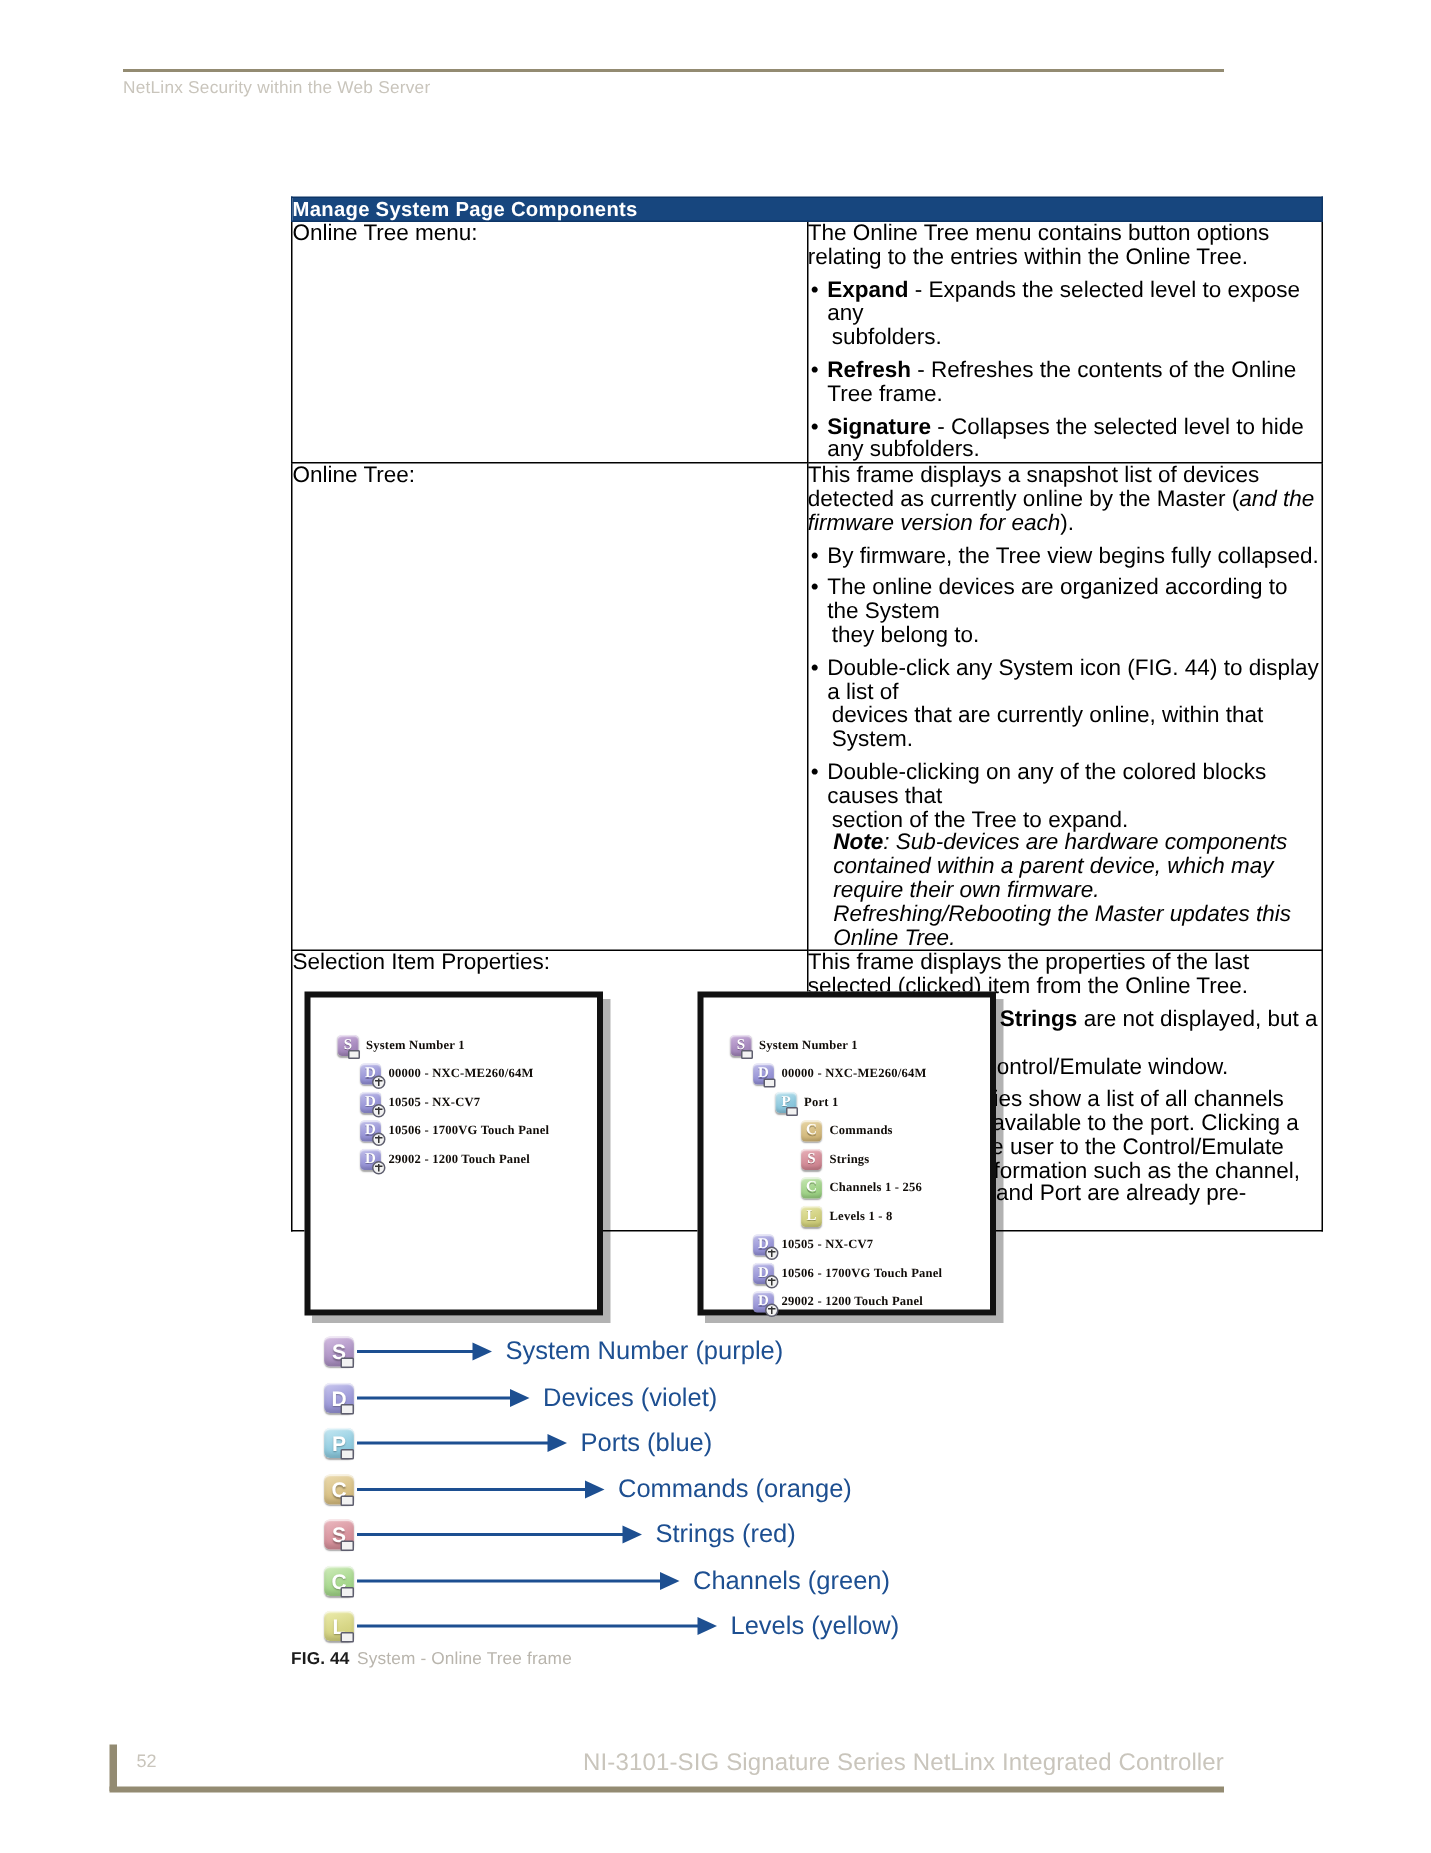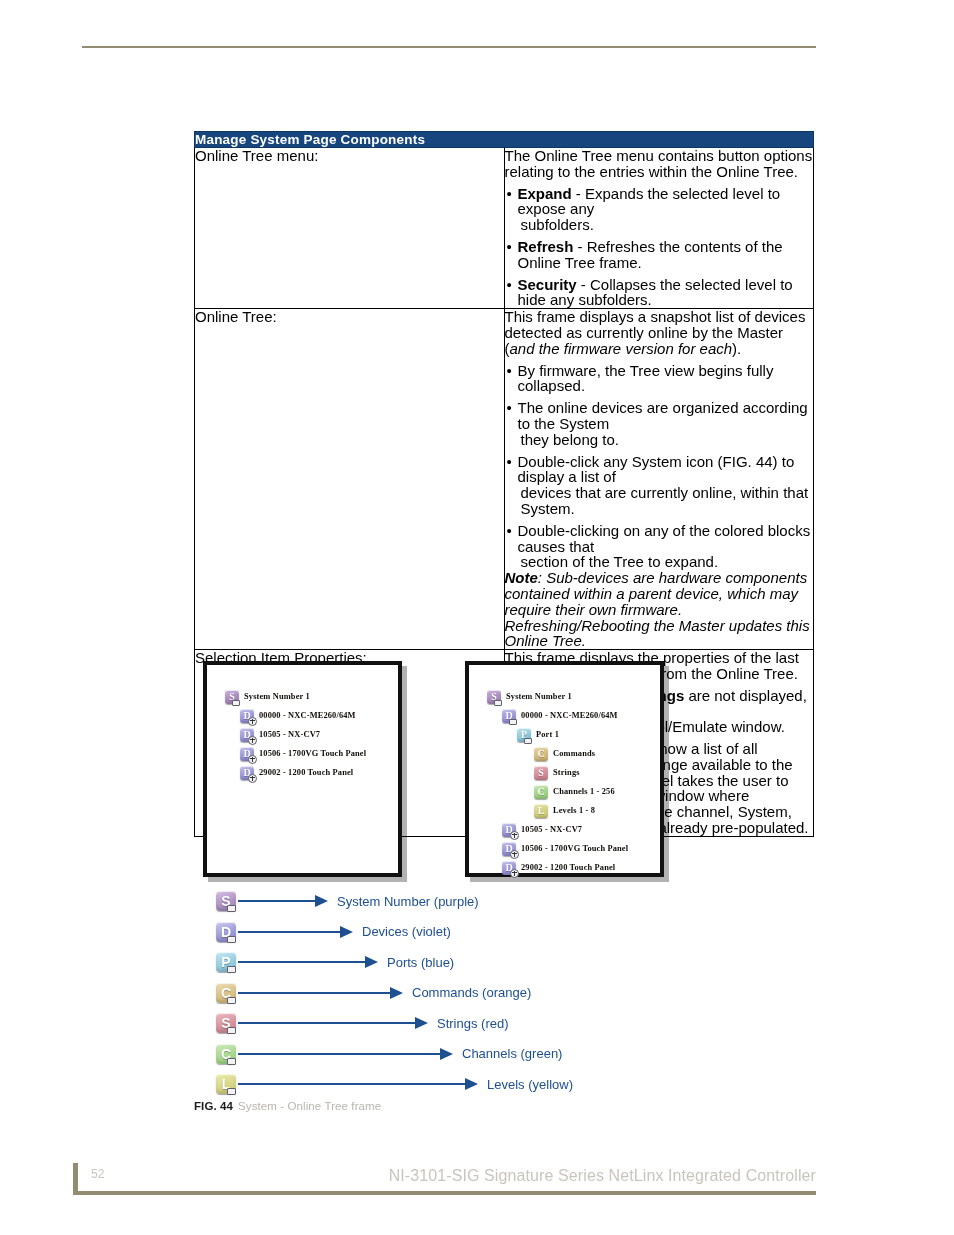--- a/index.html
+++ b/index.html
@@ -33,21 +33,21 @@
     font-size: 11.5px;
     letter-spacing: 0.15px;
     color: #c9c5bc;
   }
 
   
   .comp-table {
     position: absolute;
     left: 194px;
     top: 131px;
-    width: 620px;
+    width: 688px;
     border-collapse: collapse;
     table-layout: fixed;
   }
   .comp-table td, .comp-table th {
     border: 1px solid #000;
     vertical-align: top;
     padding: 0;
   }
   .title-bar {
     background: #17467e;
@@ -84,20 +84,21 @@
   .bullets li::before {
     content: "\2022";
     position: absolute;
     left: 2px;
     top: 0;
   }
   .bullets li .cont { display: block; padding-left: 3px; }
   .note {
     font-style: italic;
     margin-top: 3px;
+    padding-left: 17px;
   }
   .note b { font-style: italic; font-weight: bold; }
   .i { font-style: italic; }
   .b { font-weight: bold; }
 
   
   .panel {
     position: absolute;
     background: #ffffff;
     border: 4px solid #111111;
@@ -235,21 +236,21 @@
     background: #1d4f91;
   }
   .arrow-head {
     width: 0; height: 0;
     border-left: 13px solid #1d4f91;
     border-top: 6px solid transparent;
     border-bottom: 6px solid transparent;
     margin-left: -1px;
   }
   .leg-label {
-    font-size: 13px;
+    font-size: 17px;
     color: #1d4f91;
     margin-left: 9px;
     white-space: nowrap;
   }
 
   
   .fig-caption {
     position: absolute;
     left: 194px;
     top: 1100px;
@@ -304,20 +305,21 @@
     font-size: 16px;
     color: #c9c5bc;
     letter-spacing: 0.1px;
   }
 </style>
 </head>
 <body>
 
 <div class="page-header">
   <div class="header-rule"></div>
+  <div class="header-text">NetLinx Security within the Web Server</div>
 </div>
 
 <table class="comp-table">
   <tbody>
       <tr>
     <td class="title-bar" colspan="2">Manage System Page Components</td>
   </tr>
 
   <tr>
     <td class="cell feature">Online Tree menu:</td>
@@ -325,21 +327,21 @@
       <p>The Online Tree menu contains button options relating to the entries within the Online Tree.</p>
       <ul class="bullets">
         <li>
           <span class="b">Expand</span><span> - Expands the selected level to expose any</span>
           <span class="cont">subfolders.</span>
         </li>
         <li>
           <span class="b">Refresh</span><span> - Refreshes the contents of the Online Tree frame.</span>
         </li>
         <li>
-          <span class="b">Security</span><span> - Collapses the selected level to hide any subfolders.</span>
+          <span class="b">Signature</span><span> - Collapses the selected level to hide any subfolders.</span>
         </li>
       </ul>
     </td>
   </tr>
 
   <tr>
     <td class="cell feature">Online Tree:</td>
     <td class="cell">
       <p><span>This frame displays a snapshot list of devices detected as currently online by the Master (</span><span class="i">and the firmware version for each</span><span>).</span></p>
       <ul class="bullets">

